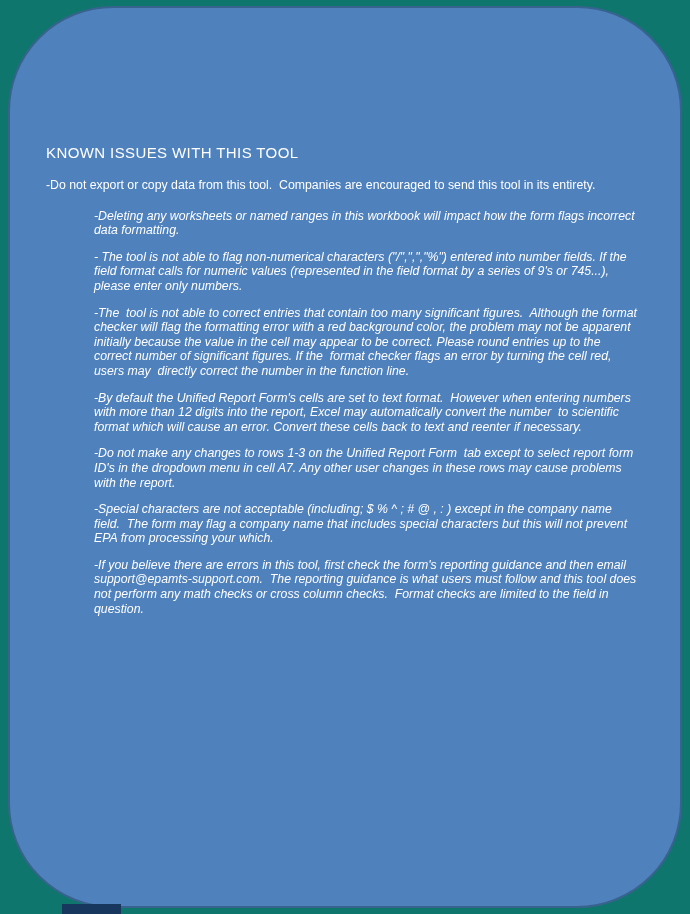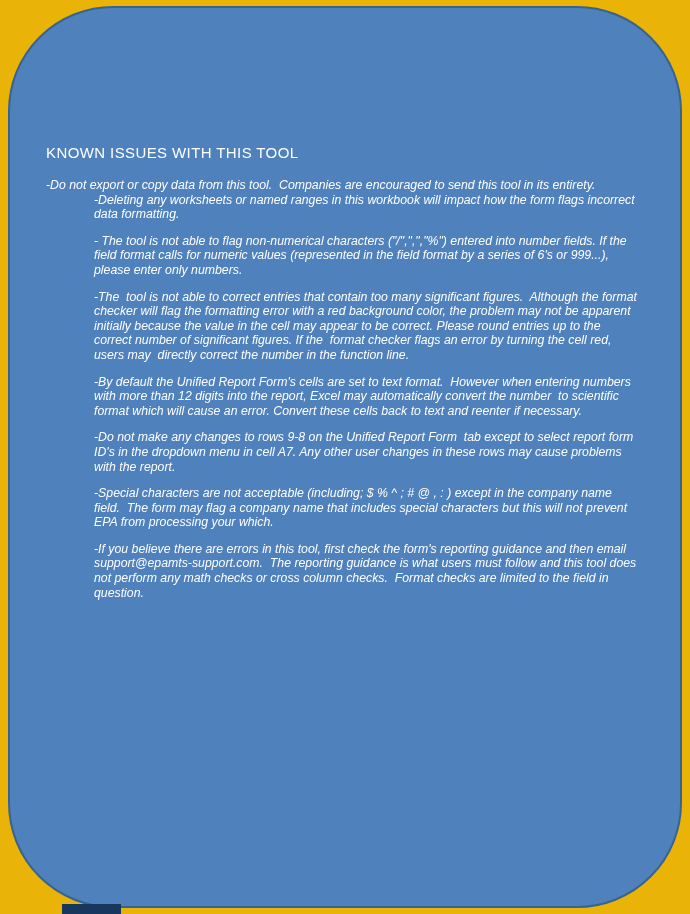--- a/index.html
+++ b/index.html
@@ -4,21 +4,21 @@
 <style>
   * { margin: 0; padding: 0; box-sizing: border-box; }
   html, body {
     width: 690px; height: 914px;
     background: #ffffff;
     font-family: "Liberation Sans", sans-serif;
   }
   .canvas {
     position: relative;
     width: 690px; height: 914px;
-    background: #eab308;
+    background: #0f766e;
     overflow: hidden;
   }
   .rounded-shape {
     position: absolute;
     left: 8px; top: 6px;
     width: 674px; height: 902px;
     background: #4f81bd;
     border: 2px solid #39638f;
     border-radius: 105px;
     color: #ffffff;
@@ -31,21 +31,21 @@
     color: #ffffff;
     margin-bottom: 17px;
   }
   .para {
     font-size: 12.3px;
     line-height: 14.6px;
     color: #ffffff;
     white-space: pre-wrap;
     margin-bottom: 12px;
   }
-  .intro { margin-bottom: 0; font-style: italic; }
+  .intro { margin-bottom: 16px; }
   .issues { margin-left: 48px; font-style: italic; }
   .bottom-tab {
     position: absolute;
     left: 62px; bottom: 0;
     width: 59px; height: 10px;
     background: #17375e;
   }
 </style>
 </head>
 <body>
@@ -53,24 +53,24 @@
 <div class="canvas">
 
   <div class="rounded-shape">
 
     <h1 class="shape-title">KNOWN ISSUES WITH THIS TOOL</h1>
 
     <p class="para intro">-Do not export or copy data from this tool.  Companies are encouraged to send this tool in its entirety.</p>
 
     <div class="issues">
       <p class="para">-Deleting any worksheets or named ranges in this workbook will impact how the form flags incorrect data formatting.</p>
-      <p class="para">- The tool is not able to flag non-numerical characters ("/",",","%") entered into number fields. If the field format calls for numeric values (represented in the field format by a series of 6's or 999...), please enter only numbers.</p>
+      <p class="para">- The tool is not able to flag non-numerical characters ("/",",","%") entered into number fields. If the field format calls for numeric values (represented in the field format by a series of 9's or 745...), please enter only numbers.</p>
       <p class="para">-The  tool is not able to correct entries that contain too many significant figures.  Although the format checker will flag the formatting error with a red background color, the problem may not be apparent initially because the value in the cell may appear to be correct. Please round entries up to the correct number of significant figures. If the  format checker flags an error by turning the cell red, users may  directly correct the number in the function line.</p>
       <p class="para">-By default the Unified Report Form's cells are set to text format.  However when entering numbers with more than 12 digits into the report, Excel may automatically convert the number  to scientific format which will cause an error. Convert these cells back to text and reenter if necessary.</p>
-      <p class="para">-Do not make any changes to rows 9-8 on the Unified Report Form  tab except to select report form ID's in the dropdown menu in cell A7. Any other user changes in these rows may cause problems with the report.</p>
+      <p class="para">-Do not make any changes to rows 1-3 on the Unified Report Form  tab except to select report form ID's in the dropdown menu in cell A7. Any other user changes in these rows may cause problems with the report.</p>
       <p class="para">-Special characters are not acceptable (including; $ % ^ ; # @ , : ) except in the company name field.  The form may flag a company name that includes special characters but this will not prevent EPA from processing your which.</p>
       <p class="para">-If you believe there are errors in this tool, first check the form's reporting guidance and then email  support@epamts-support.com.  The reporting guidance is what users must follow and this tool does not perform any math checks or cross column checks.  Format checks are limited to the field in question.</p>
     </div>
 
   </div>
 
   <div class="bottom-tab"></div>
 
 </div>
 

